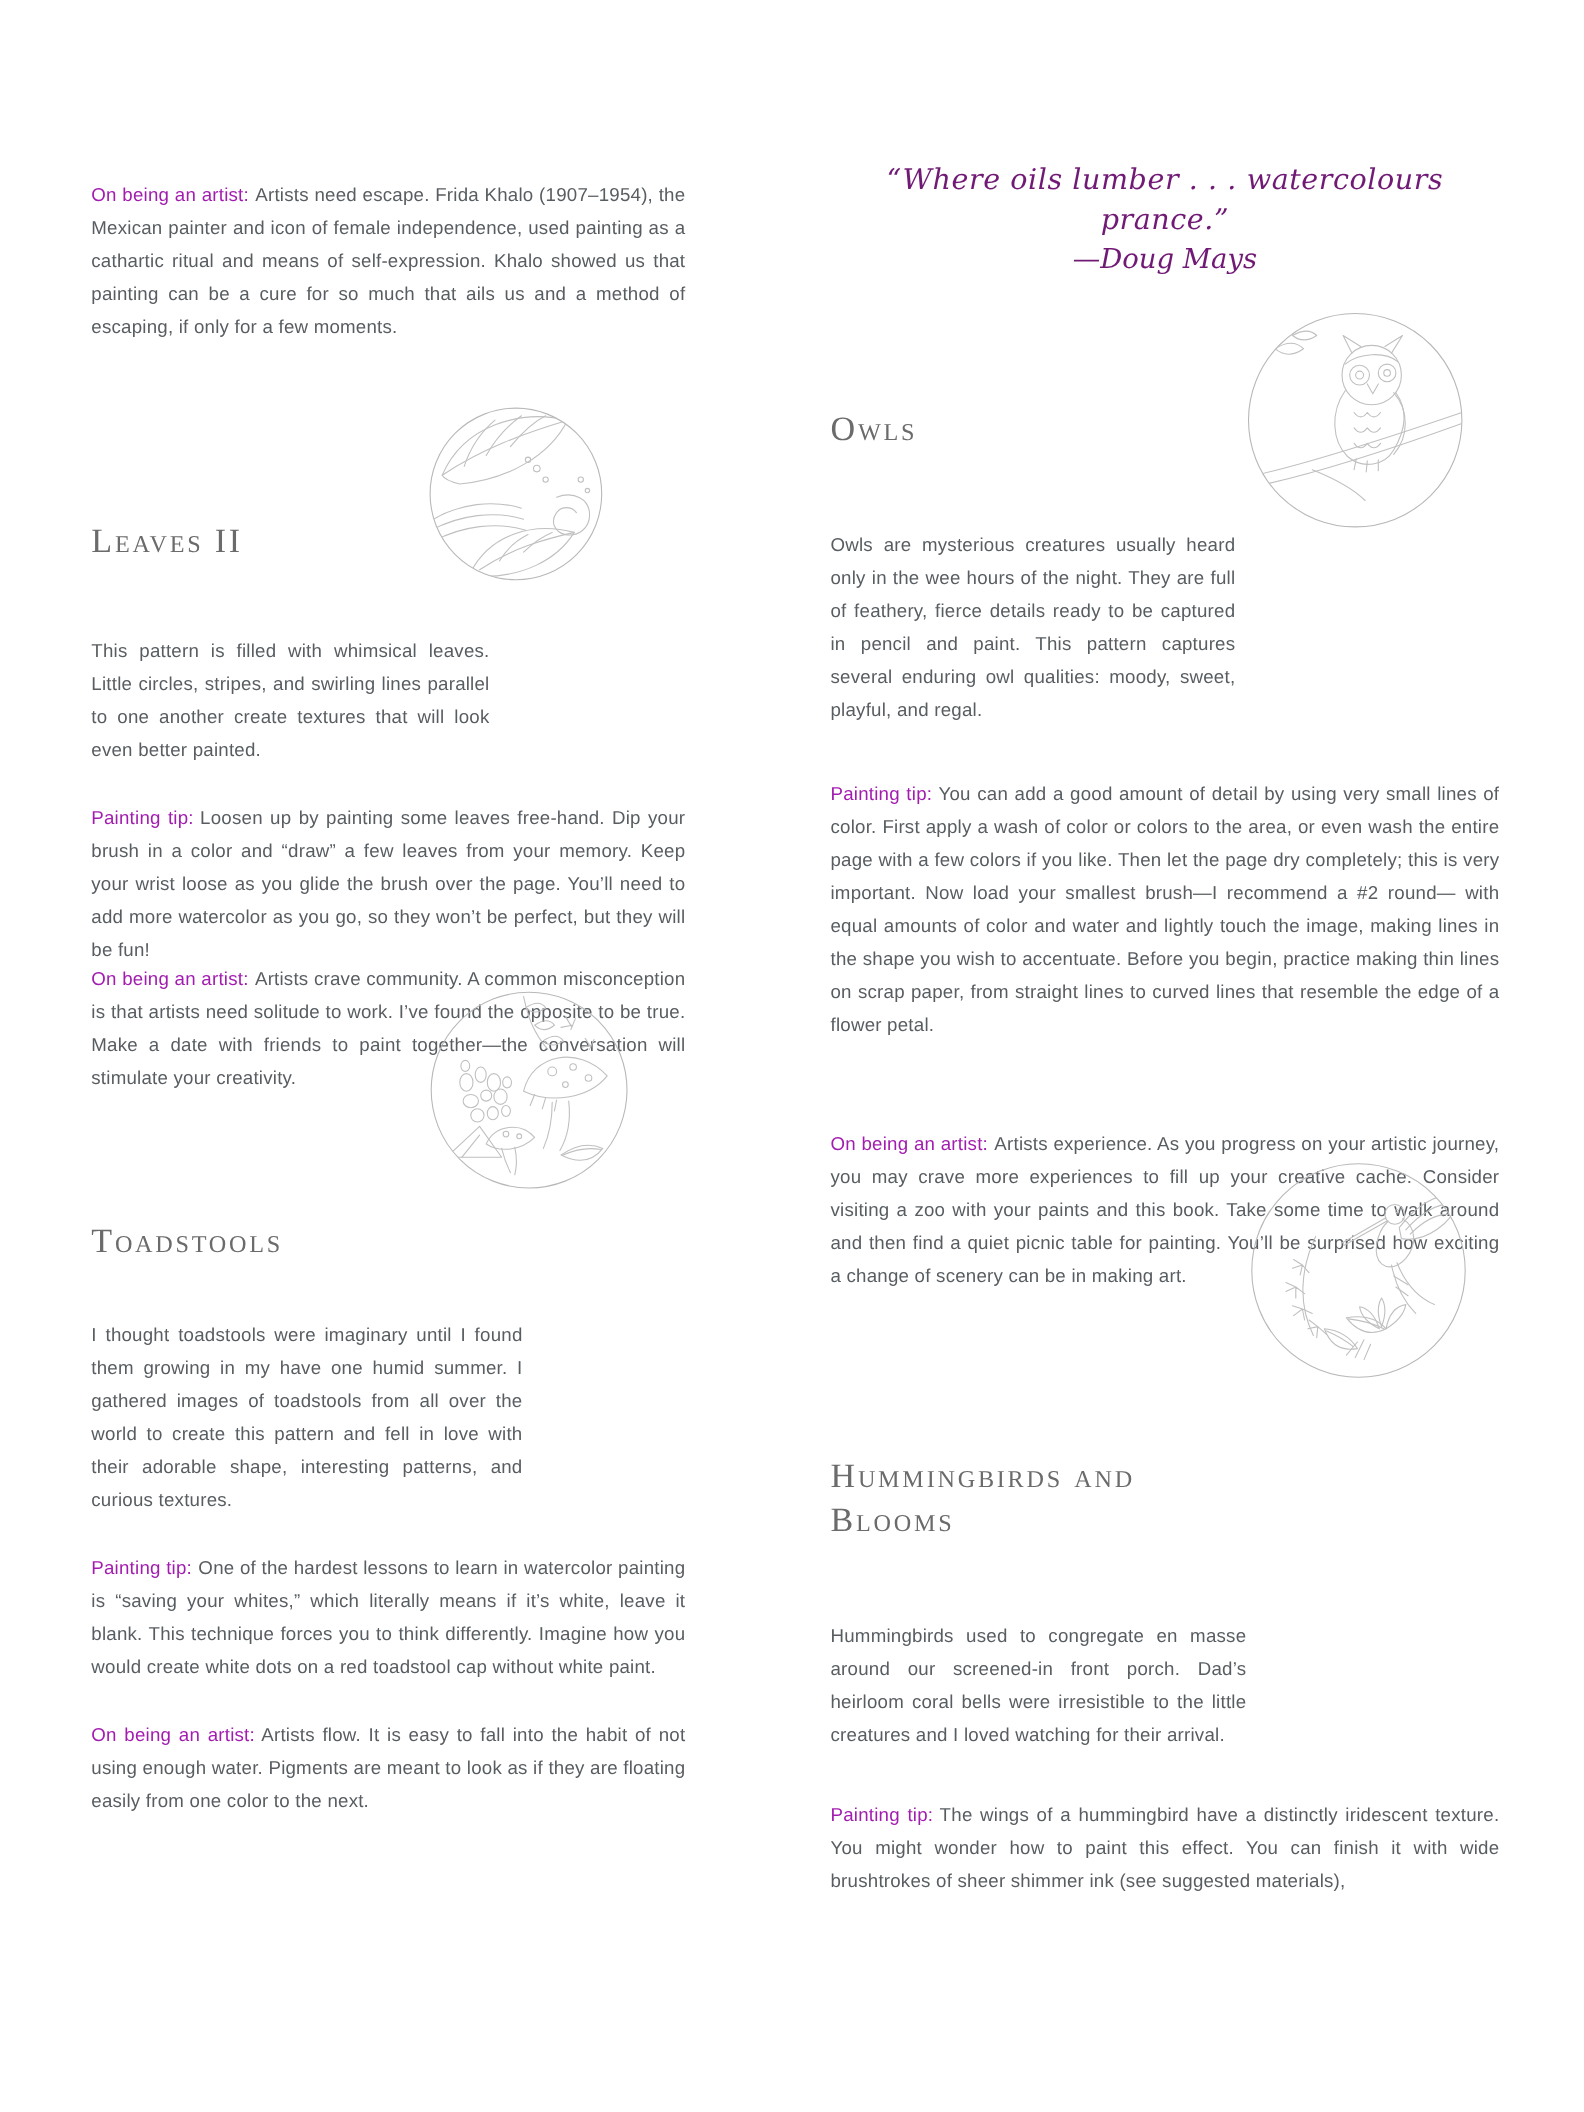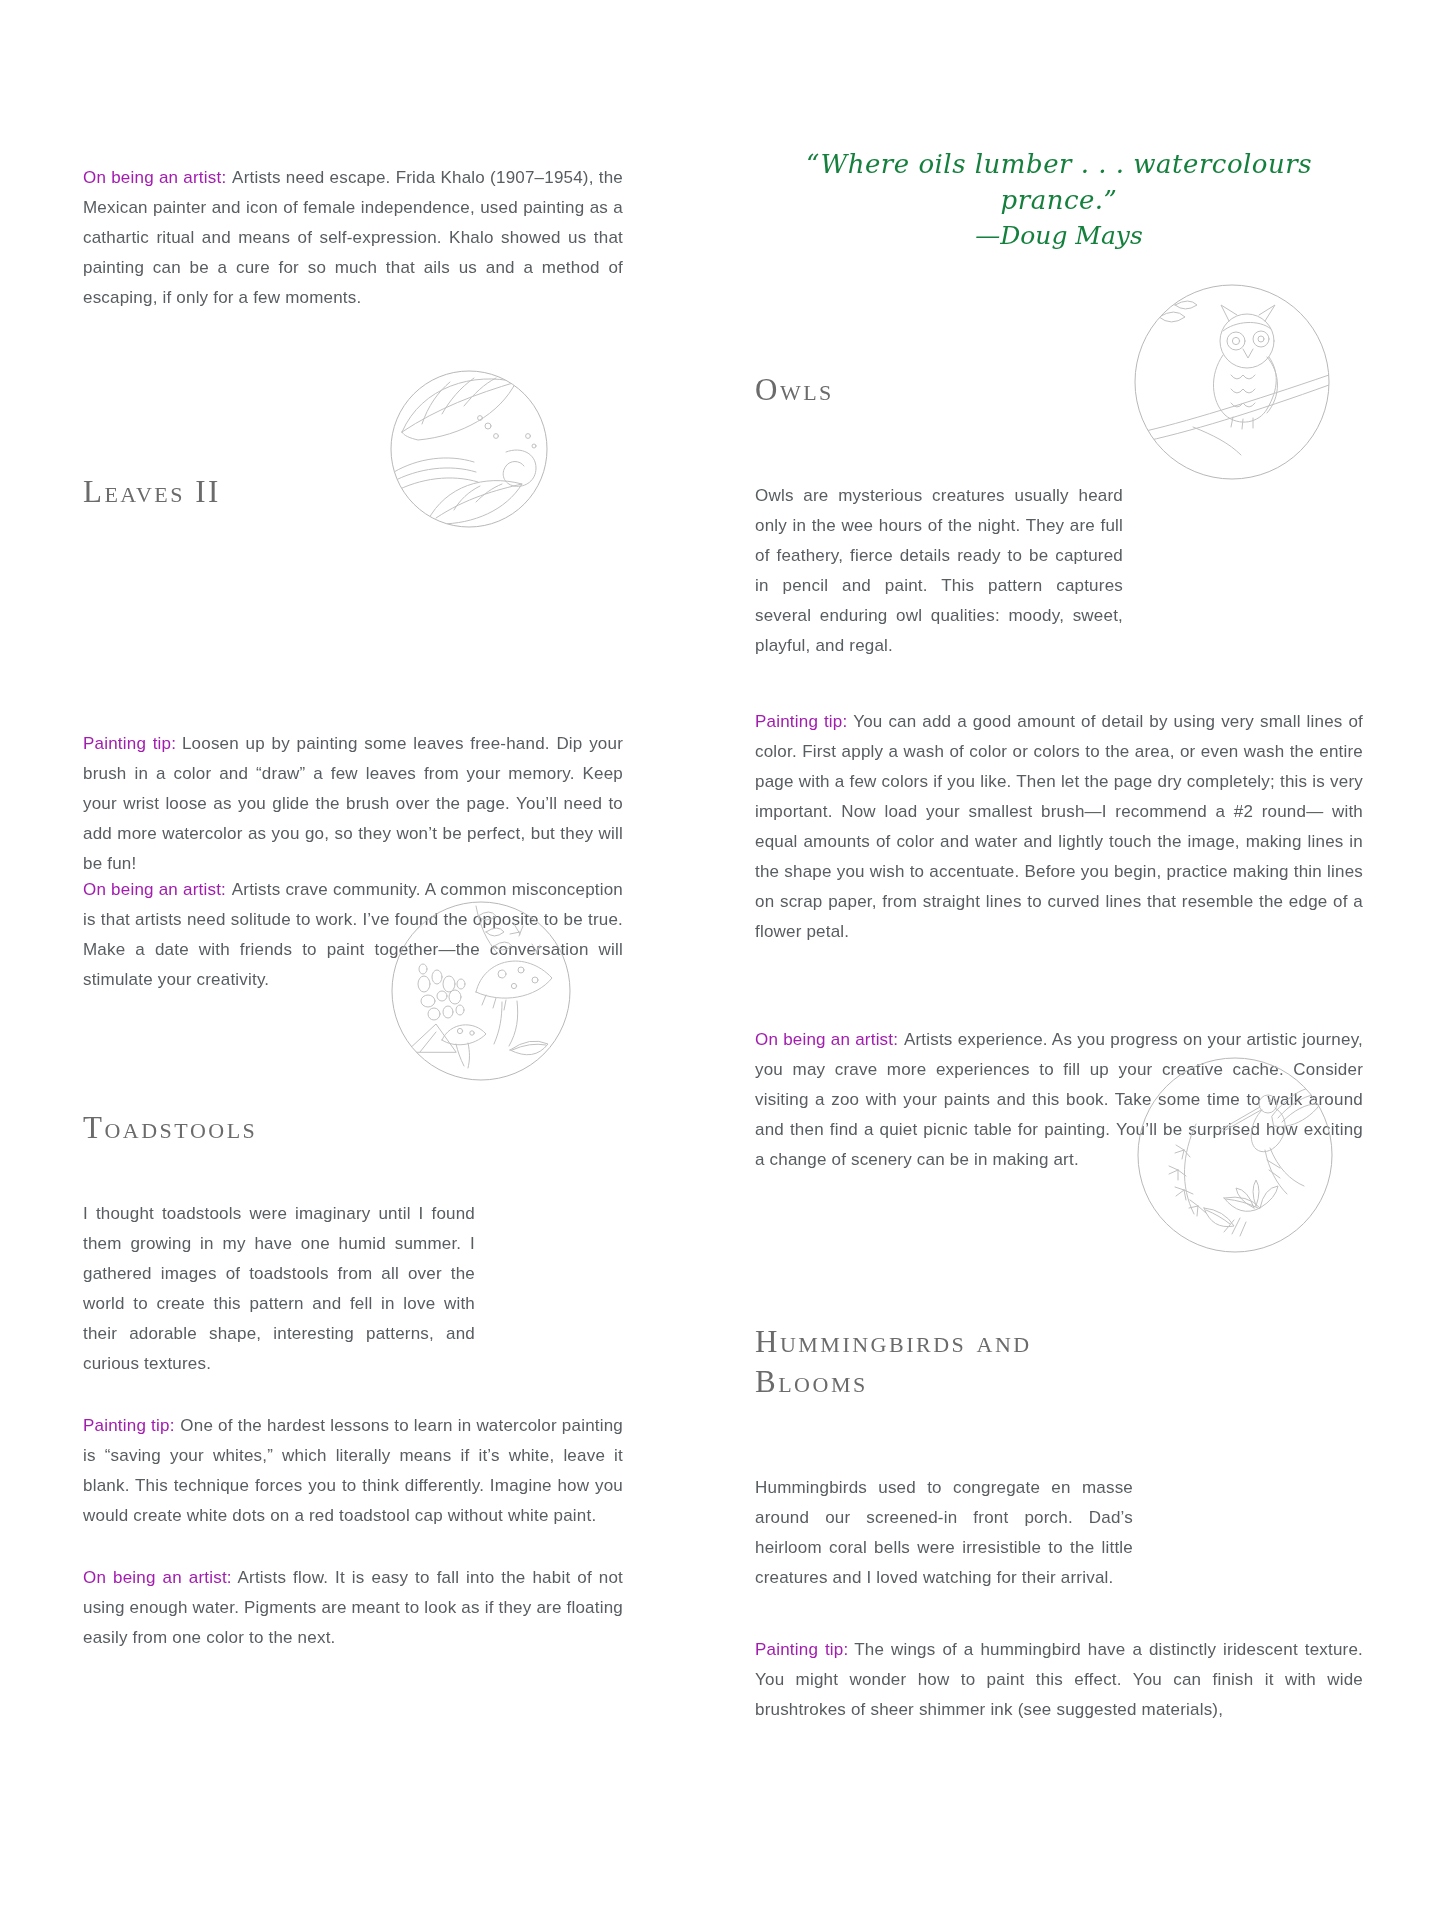--- a/index.html
+++ b/index.html
@@ -34,38 +34,39 @@
     line-height:40px;
     letter-spacing:2.5px;
     color:#6b6b6b;
   }
   .quote-block {
     position:absolute;
     left:755px; top:146px; width:608px;
     text-align:center;
     font-family:"DejaVu Serif", "Liberation Serif", serif;
     font-style:italic;
-    color:#15803d;
+    color:#701a75;
   }
   .quote-text { font-size:26px; line-height:36px; letter-spacing:0.5px; }
   .quote-attr { font-size:25px; line-height:36px; }
   .illus { position:absolute; }
   .illus svg { display:block; }
   .lineart { stroke:#c0c0c0; fill:none; stroke-width:1; stroke-linecap:round; stroke-linejoin:round; }
   .ring { stroke:#b8b8b8; fill:none; stroke-width:1; }
 </style>
 </head>
 <body>
 
 <div class="page">
 
   <p class="para" style="left:83px; top:146px; width:540px;"><strong class="lead">On being an artist:</strong><span>Artists need escape. Frida Khalo (1907–1954), the Mexican painter and icon of female independence, used painting as a cathartic ritual and means of self-expression. Khalo showed us that painting can be a cure for so much that ails us and a method of escaping, if only for a few moments.</span></p>
 
   <h2 class="heading" style="left:83px; top:472px;">Leaves II</h2>
 
+  <p class="para narrow" style="left:83px; top:560px; width:362px;">This pattern is filled with whimsical leaves. Little circles, stripes, and swirling lines parallel to one another create textures that will look even better painted.</p>
 
   <p class="para" style="left:83px; top:712px; width:540px;"><strong class="lead">Painting tip:</strong><span>Loosen up by painting some leaves free-hand. Dip your brush in a color and “draw” a few leaves from your memory. Keep your wrist loose as you glide the brush over the page. You’ll need to add more watercolor as you go, so they won’t be perfect, but they will be fun!</span></p>
 
   <p class="para" style="left:83px; top:858px; width:540px;"><strong class="lead">On being an artist:</strong><span>Artists crave community. A common misconception is that artists need solitude to work. I’ve found the opposite to be true. Make a date with friends to paint together—the conversation will stimulate your creativity.</span></p>
 
   <h2 class="heading" style="left:83px; top:1108px;">Toadstools</h2>
 
   <p class="para narrow" style="left:83px; top:1182px; width:392px;">I thought toadstools were imaginary until I found them growing in my have one humid summer. I gathered images of toadstools from all over the world to create this pattern and fell in love with their adorable shape, interesting patterns, and curious textures.</p>
 
   <p class="para" style="left:83px; top:1546px; width:540px;"><strong class="lead">On being an artist:</strong><span>Artists flow. It is easy to fall into the habit of not using enough water. Pigments are meant to look as if they are floating easily from one color to the next.</span></p>

